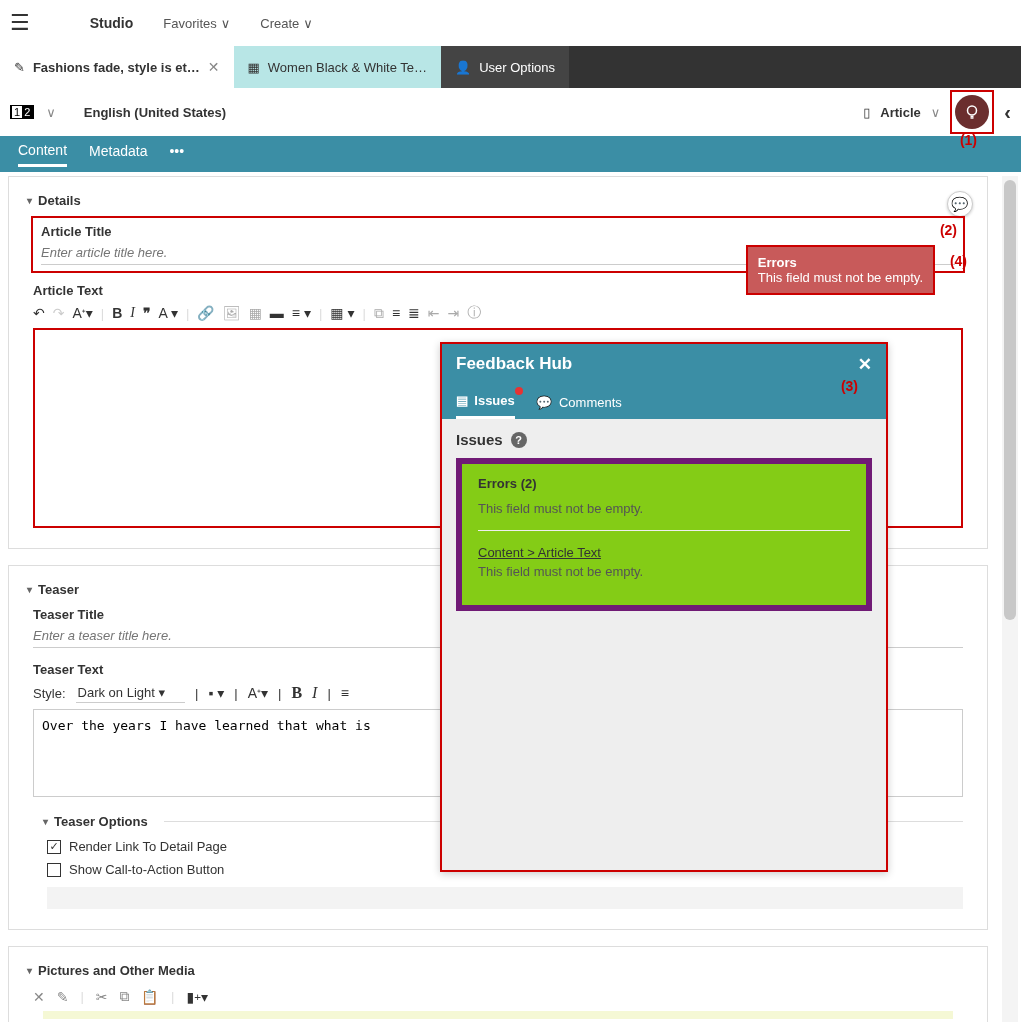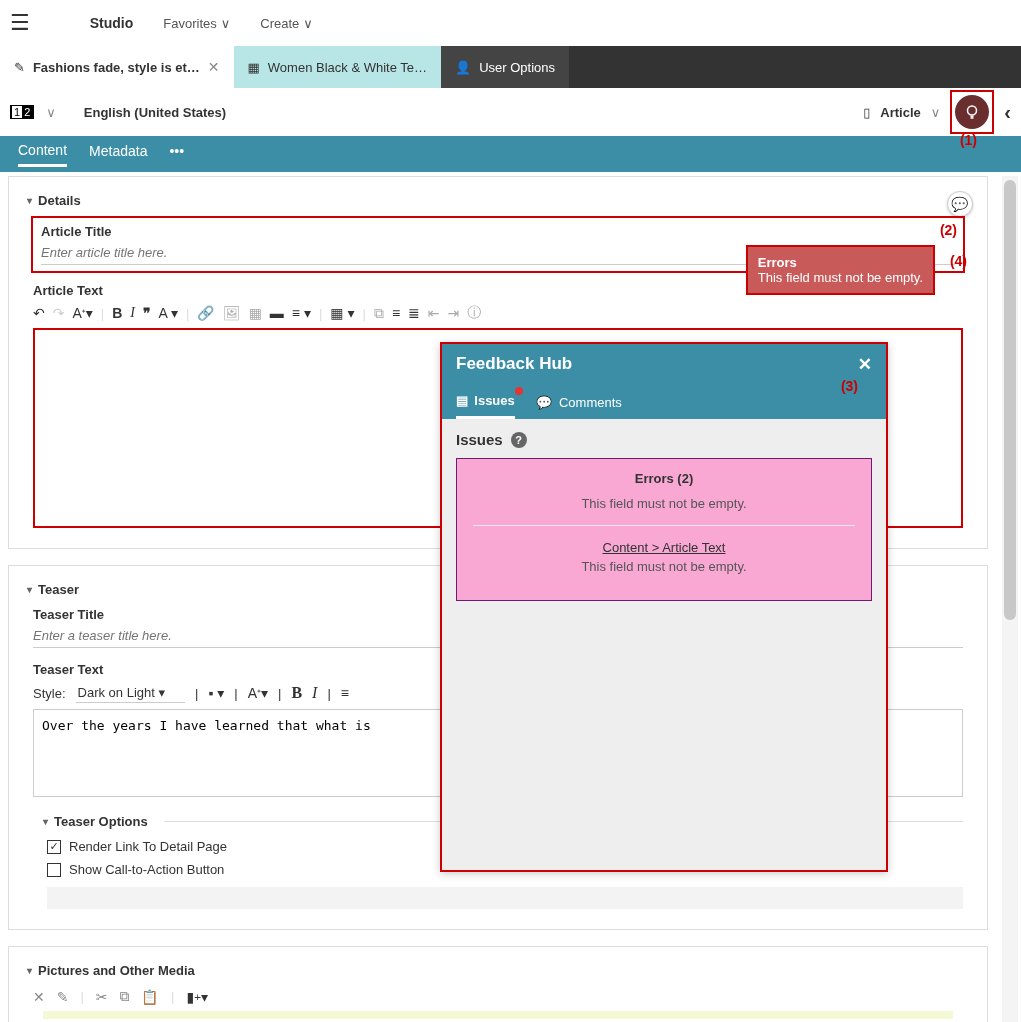--- a/index.html
+++ b/index.html
@@ -41,21 +41,21 @@
 .error-popup { position: absolute; right: 52px; top: 68px; background: #c85a5a; color: #fff; padding: 8px 10px; border: 2px solid #cc0000; font-size: 13px; }
 .error-popup .hdr { font-weight: bold; }
 .feedback-panel { position: absolute; left: 440px; top: 342px; width: 448px; height: 530px; border: 2px solid #cc0000; background: #eee; box-shadow: 0 2px 8px rgba(0,0,0,0.2); }
 .feedback-head { background: #3b8ea5; color: #fff; padding: 10px 14px; font-weight: bold; font-size: 17px; display: flex; justify-content: space-between; }
 .feedback-tabs { background: #3b8ea5; display: flex; gap: 22px; padding: 0 14px; color: #fff; }
 .ftab { display: flex; align-items: center; gap: 6px; padding: 8px 0; cursor: pointer; position: relative; }
 .ftab.active { border-bottom: 3px solid #fff; font-weight: bold; }
 .red-dot { width: 8px; height: 8px; border-radius: 50%; background: #e63333; position: absolute; top: 2px; right: -8px; }
 .feedback-body { padding: 12px 14px; }
 .issues-title { font-weight: bold; font-size: 15px; display: flex; align-items: center; gap: 8px; }
-.issues-card { background: #f9a8d4; border: 1px solid #701a75; margin-top: 10px; padding: 12px 16px; text-align: center; }
+.issues-card { background: #84cc16; border: 6px solid #701a75; margin-top: 10px; padding: 12px 16px; }
 .issue-link { text-decoration: underline; color: #333; cursor: pointer; }
 .issue-msg { color: #555; margin: 4px 0 14px 0; }
 .hr { border-top: 1px solid #eee; margin: 6px 0 14px 0; }
 .teaser-textarea { width: 100%; height: 88px; border: 1px solid #ccc; padding: 8px; font-size: 13px; resize: none; }
 .style-row { display: flex; align-items: center; gap: 10px; margin: 6px 0; }
 .style-select { border: none; border-bottom: 1px solid #ccc; padding: 2px 20px 2px 2px; background: transparent; }
 .checkbox-row { display: flex; align-items: center; gap: 8px; margin: 8px 0; }
 .cb { width: 14px; height: 14px; border: 1.5px solid #333; display: inline-flex; align-items: center; justify-content: center; font-size: 11px; }
 .greybar { background: #f3f3f3; height: 22px; margin-top: 10px; }
 .media-toolbar { display: flex; gap: 12px; align-items: center; color: #888; margin: 6px 0; }

